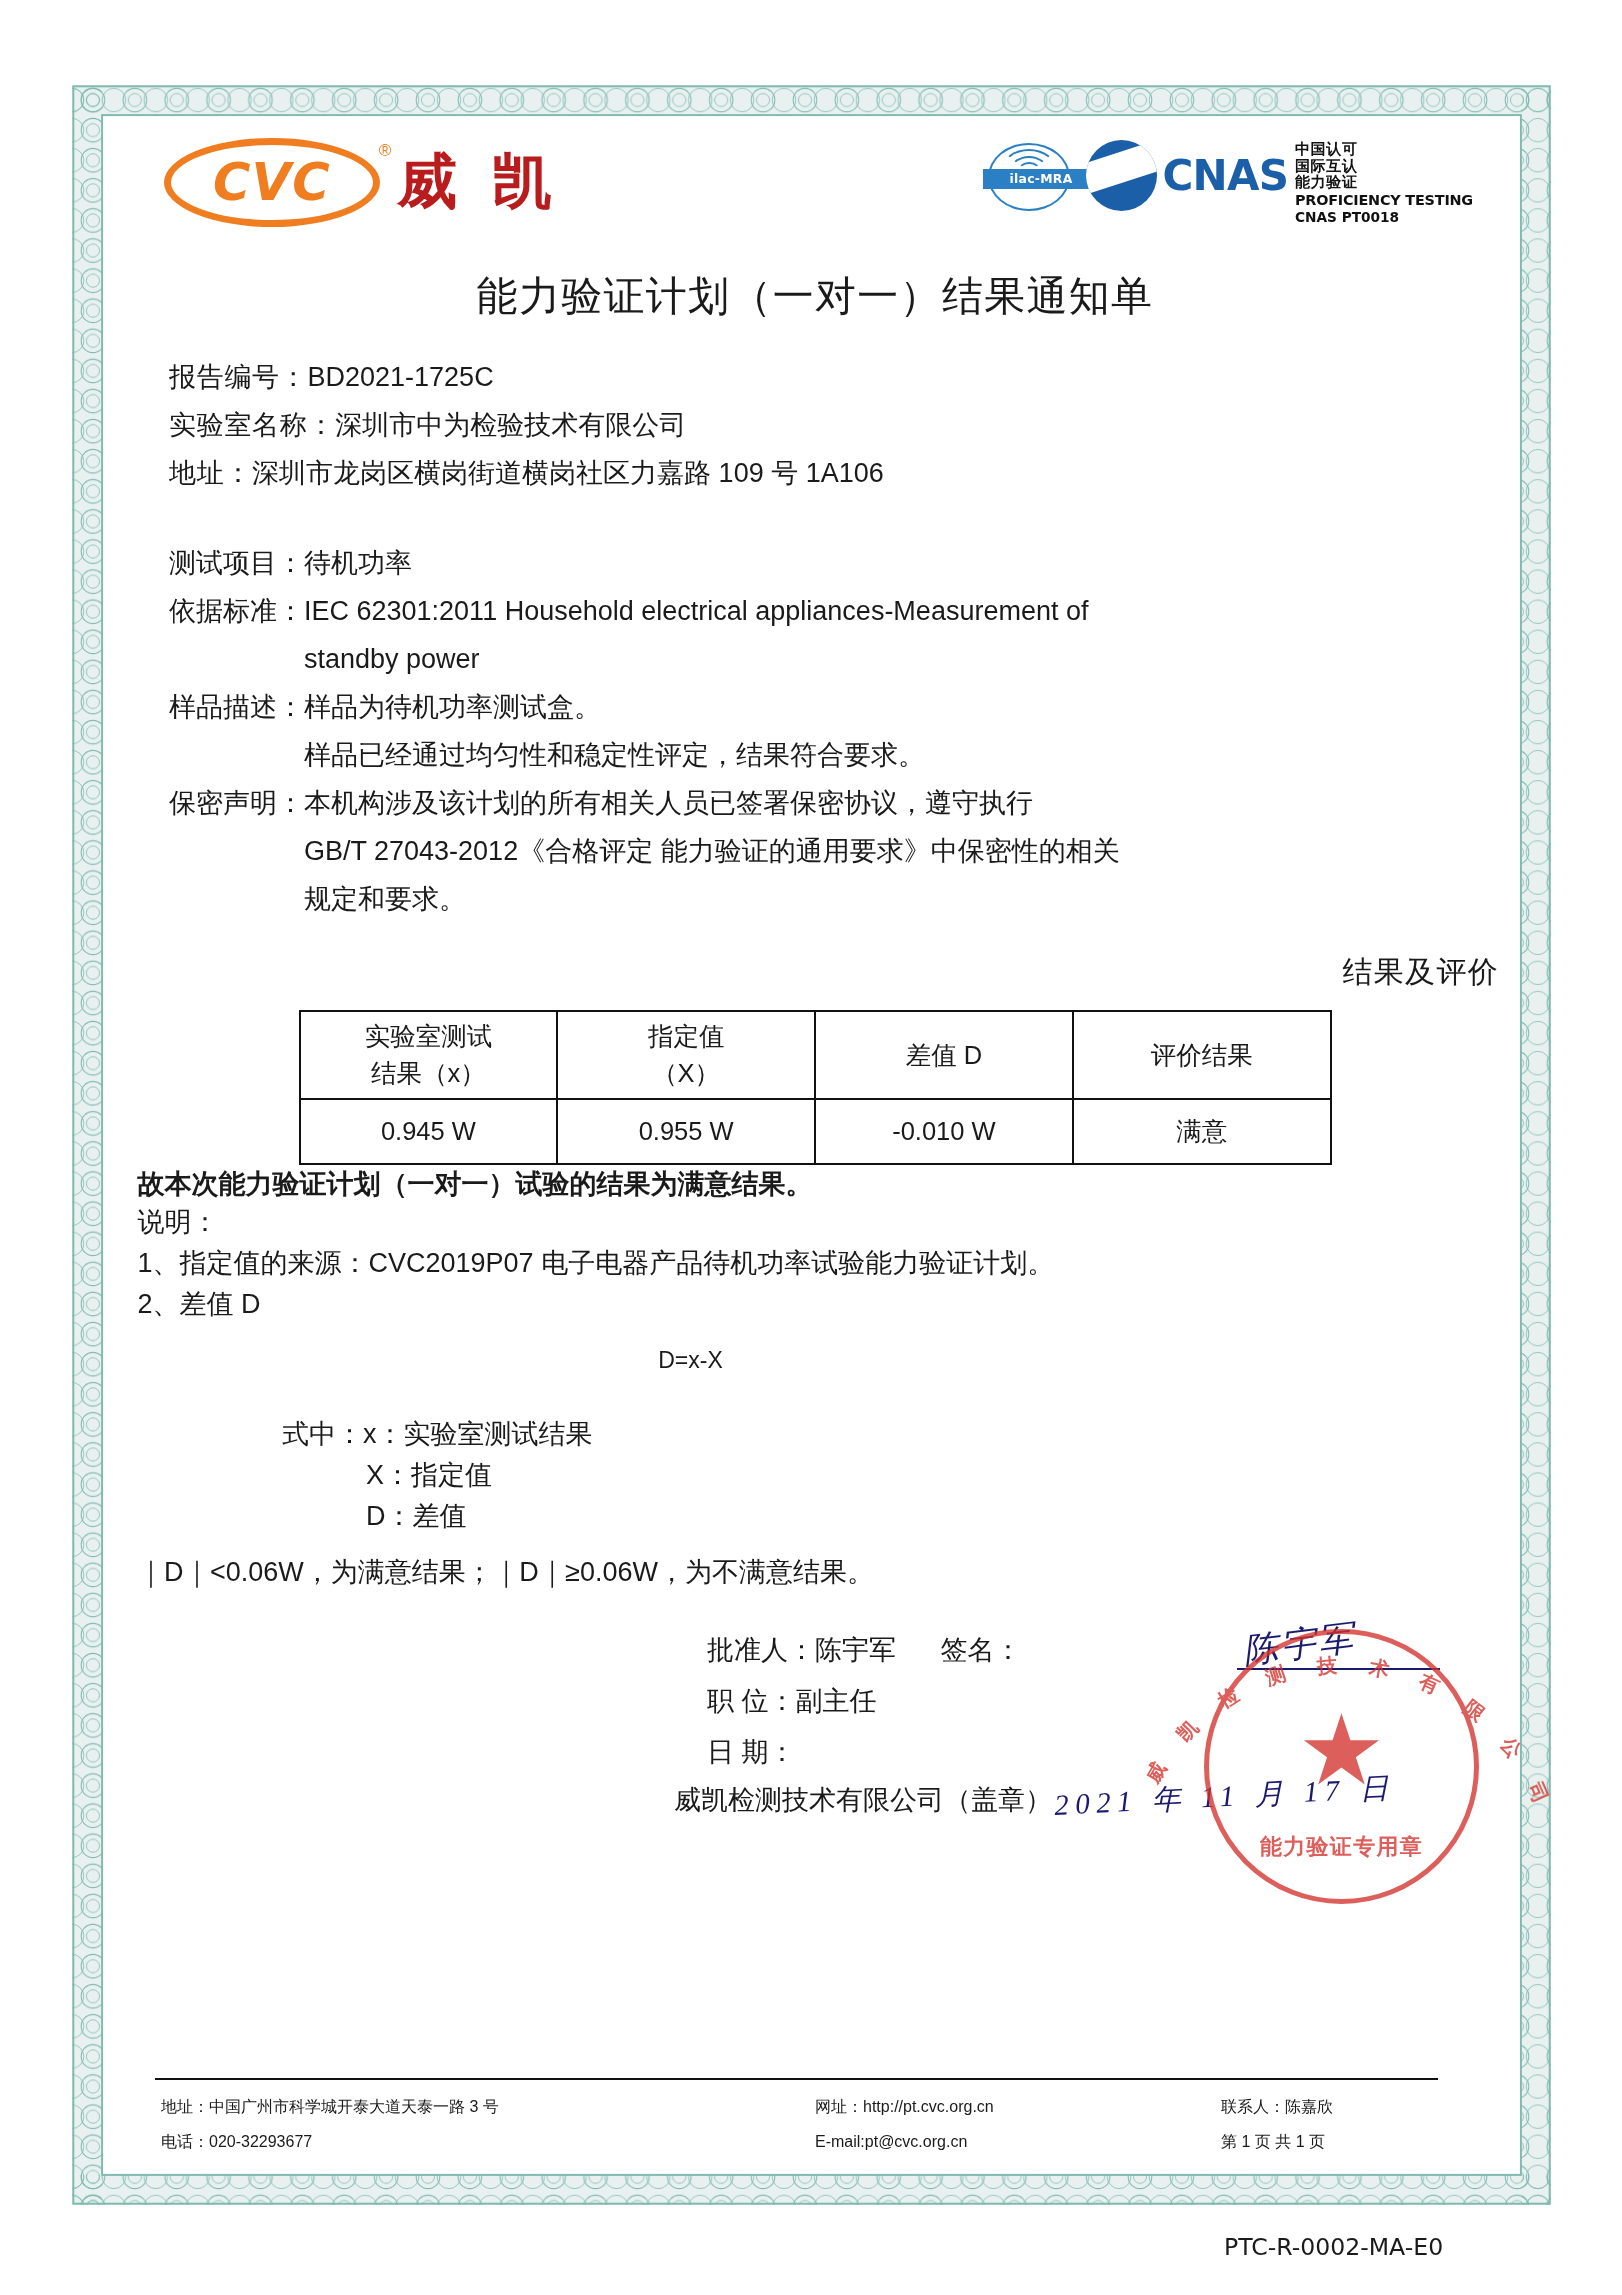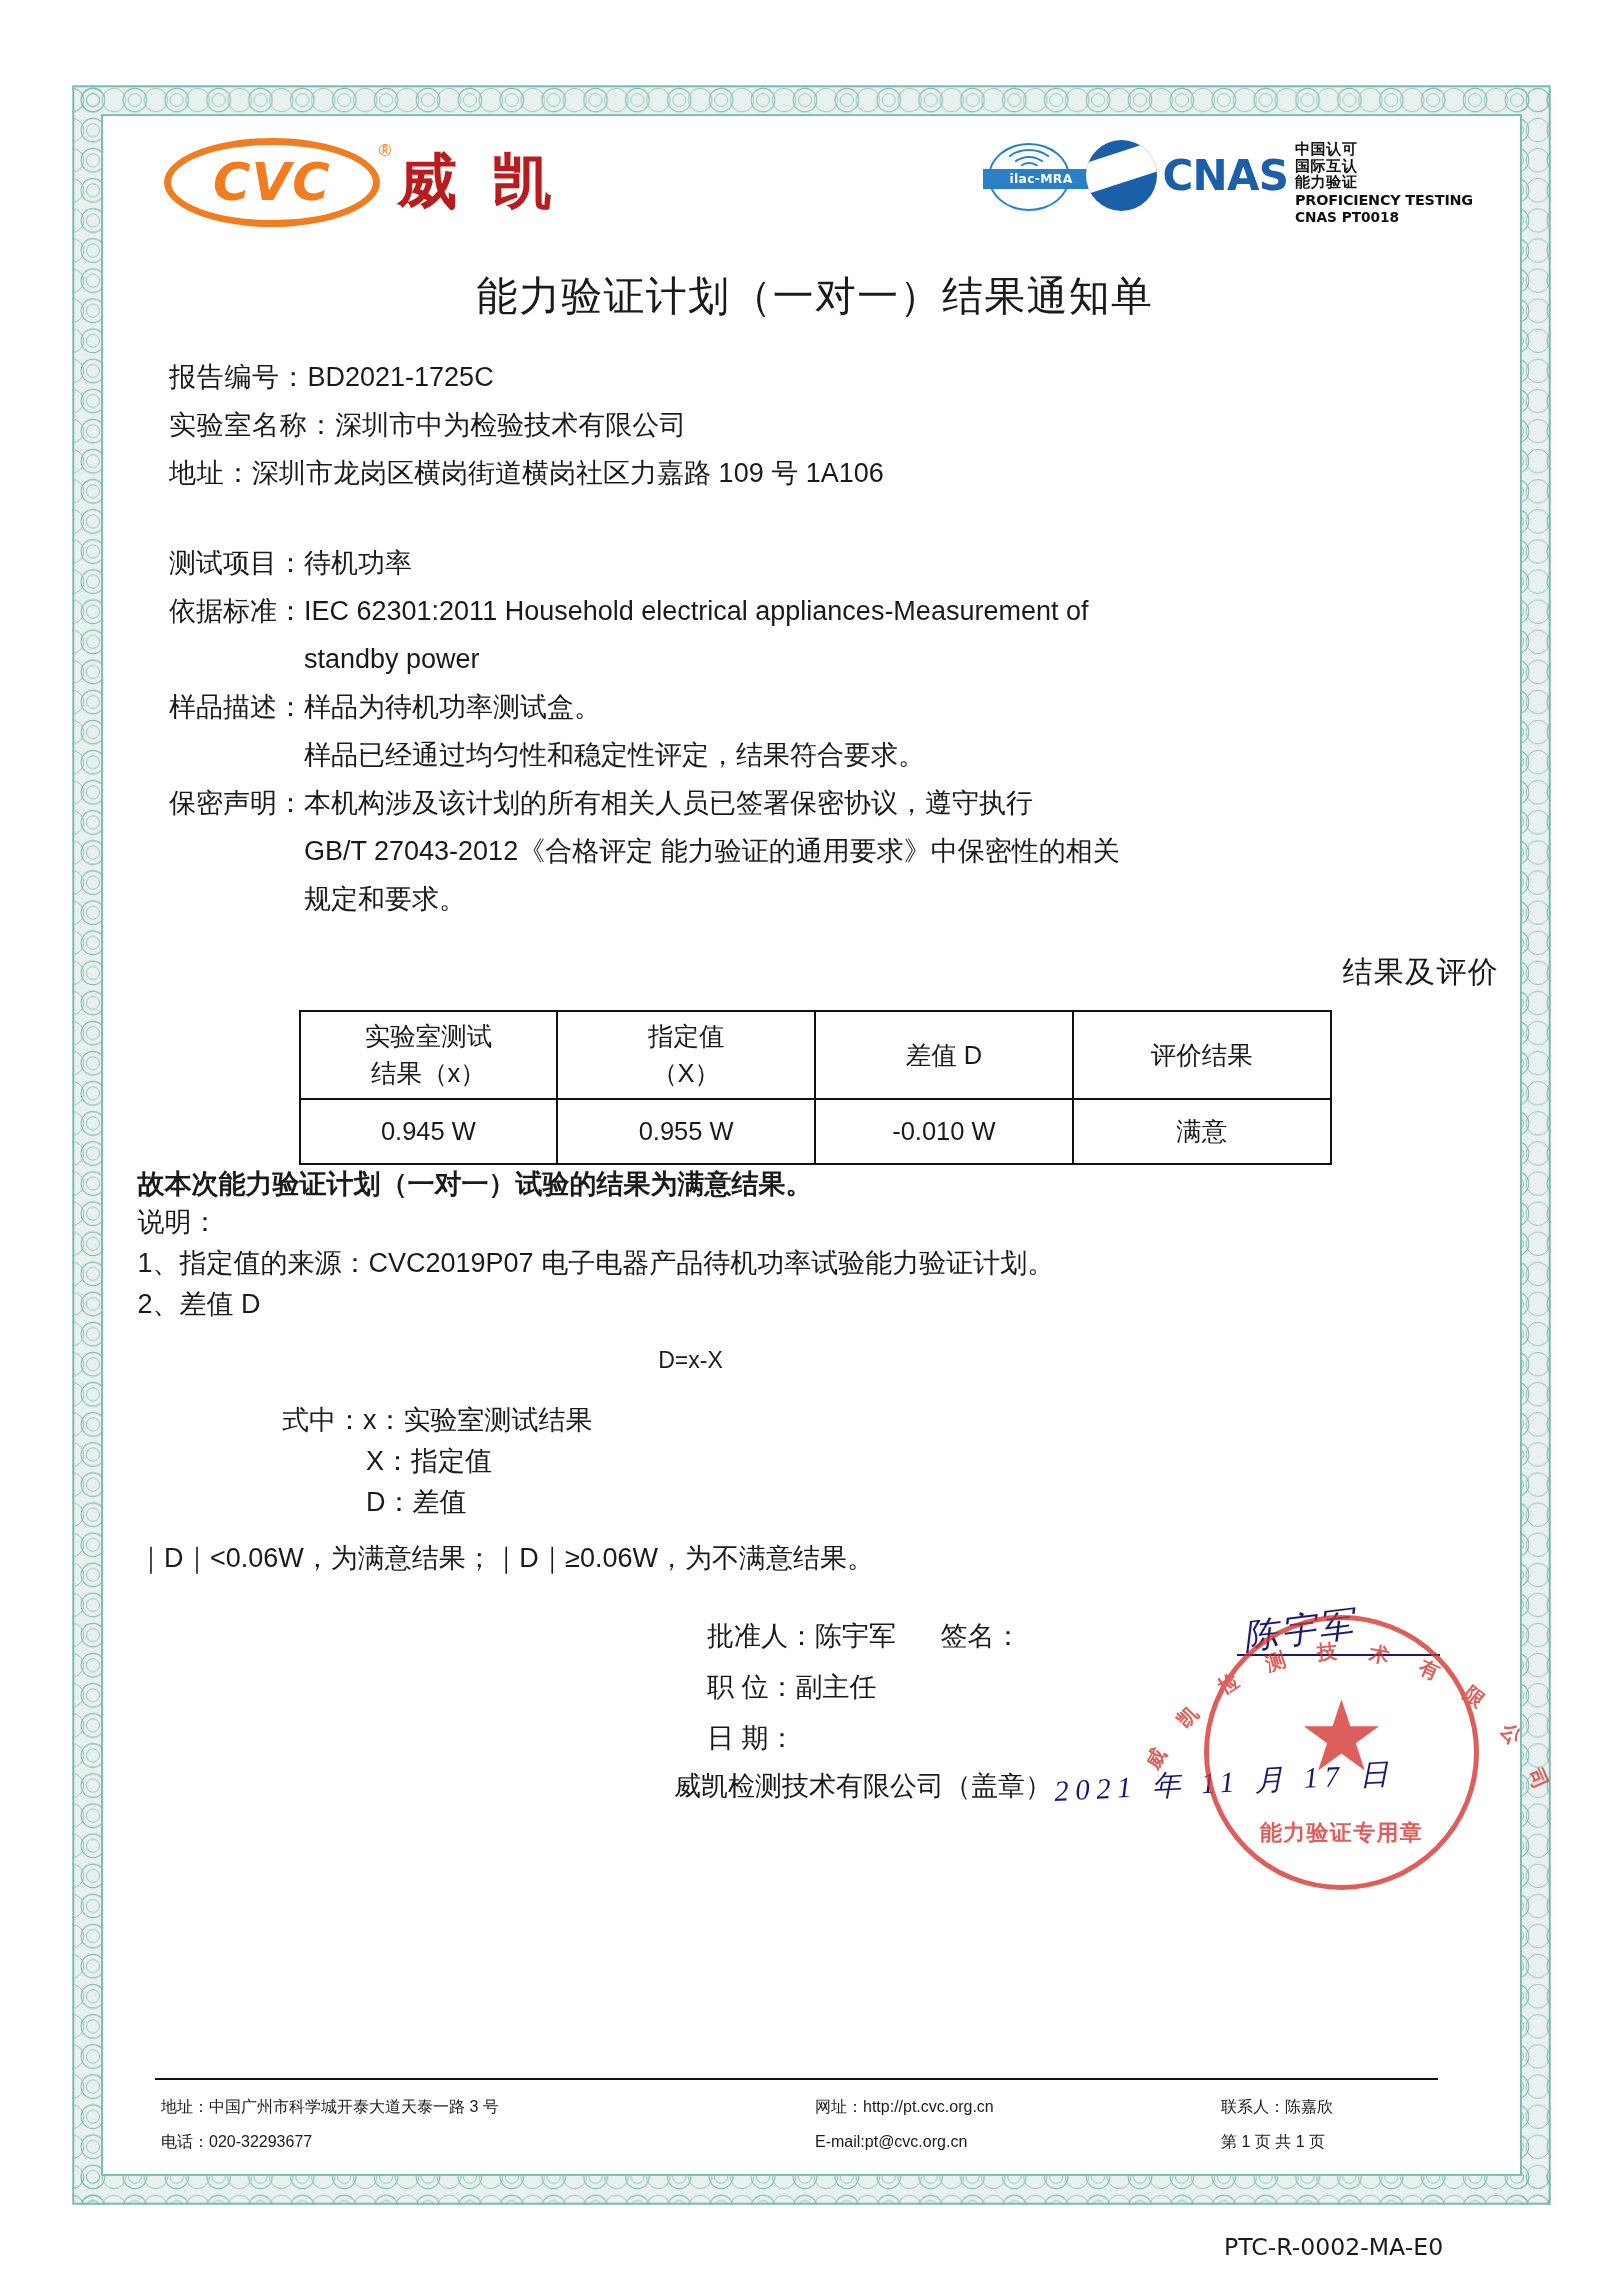--- a/index.html
+++ b/index.html
@@ -270,21 +270,21 @@
     line-height: 41px;
     padding-left: 6.5px;
   }
   .formula {
     text-align: center;
     font-size: 23px;
     margin-top: 22px;
     padding-right: 249px;
   }
   .where-block {
-    margin-top: 26px;
+    margin-top: 40px;
     padding-left: 151px;
     font-size: 27px;
     line-height: 41px;
   }
   .criteria {
     margin-top: 17px;
     font-size: 27px;
     padding-left: 6.5px;
   }
 

